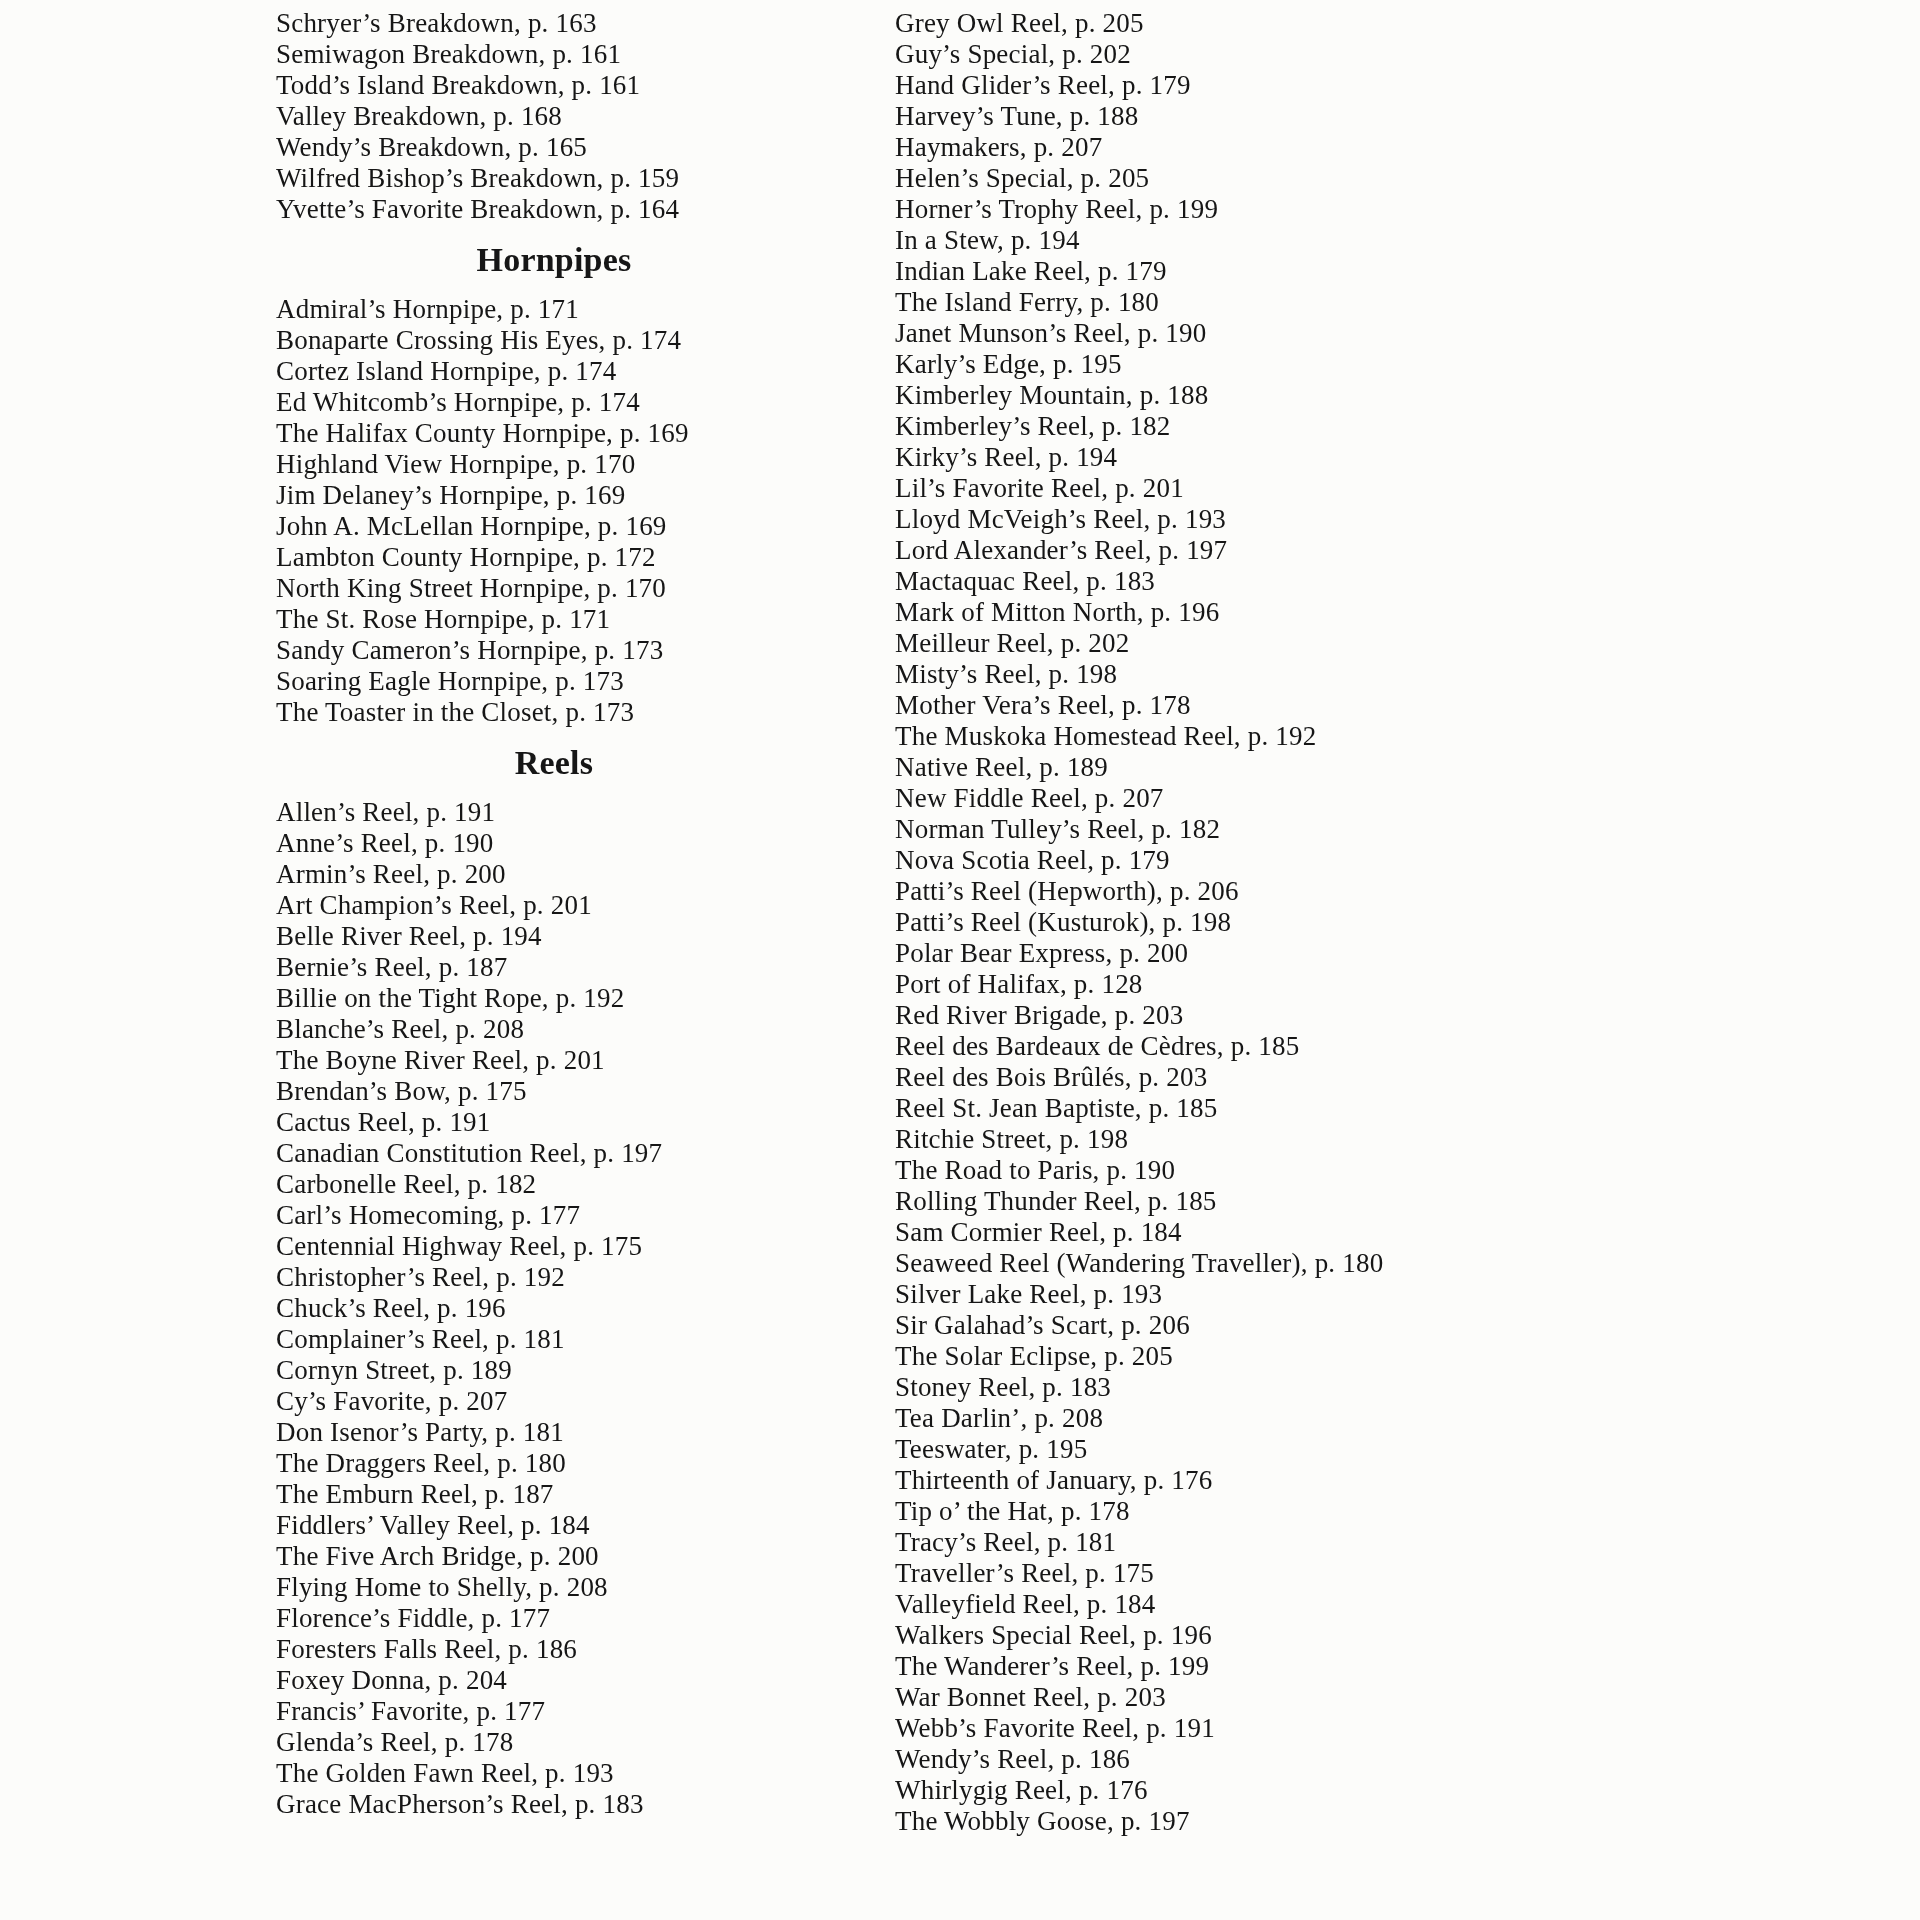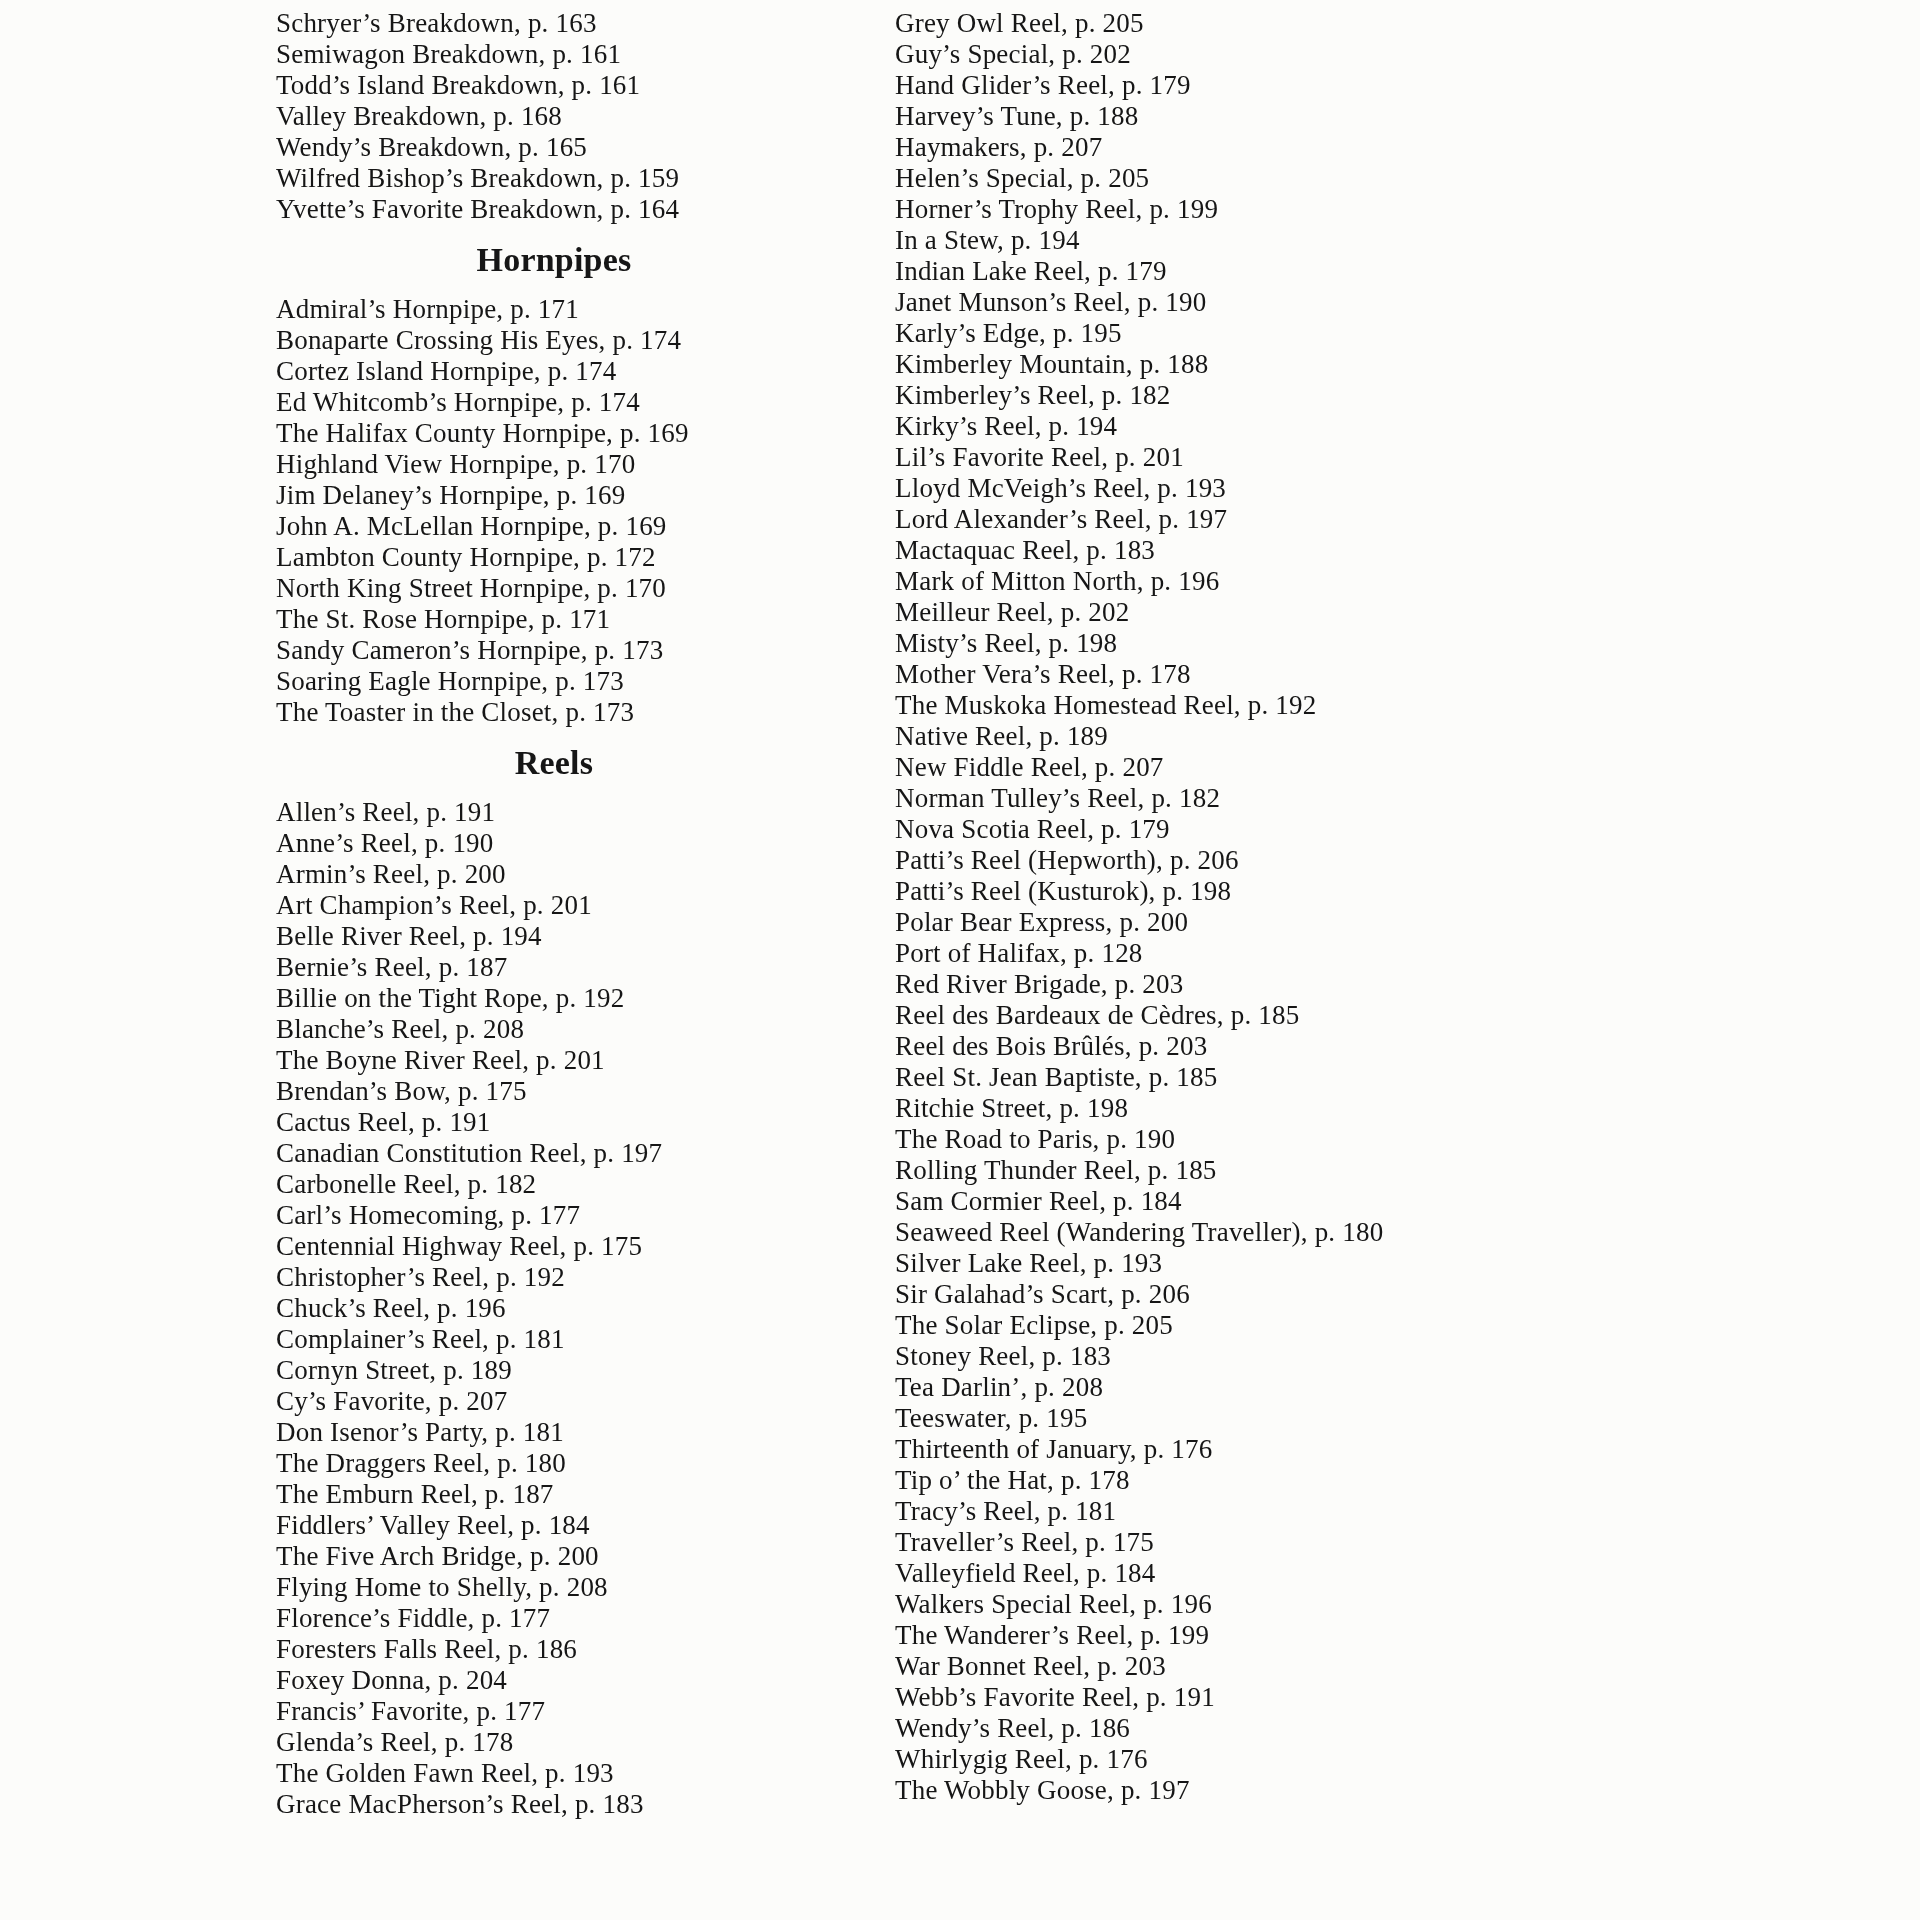--- a/index.html
+++ b/index.html
@@ -111,20 +111,21 @@
   <div class="col col-right">
       <div class="entry">Grey Owl Reel, p. 205</div>
       <div class="entry">Guy’s Special, p. 202</div>
       <div class="entry">Hand Glider’s Reel, p. 179</div>
       <div class="entry">Harvey’s Tune, p. 188</div>
       <div class="entry">Haymakers, p. 207</div>
       <div class="entry">Helen’s Special, p. 205</div>
       <div class="entry">Horner’s Trophy Reel, p. 199</div>
       <div class="entry">In a Stew, p. 194</div>
       <div class="entry">Indian Lake Reel, p. 179</div>
+      <div class="entry">The Island Ferry, p. 180</div>
       <div class="entry">Janet Munson’s Reel, p. 190</div>
       <div class="entry">Karly’s Edge, p. 195</div>
       <div class="entry">Kimberley Mountain, p. 188</div>
       <div class="entry">Kimberley’s Reel, p. 182</div>
       <div class="entry">Kirky’s Reel, p. 194</div>
       <div class="entry">Lil’s Favorite Reel, p. 201</div>
       <div class="entry">Lloyd McVeigh’s Reel, p. 193</div>
       <div class="entry">Lord Alexander’s Reel, p. 197</div>
       <div class="entry">Mactaquac Reel, p. 183</div>
       <div class="entry">Mark of Mitton North, p. 196</div>

